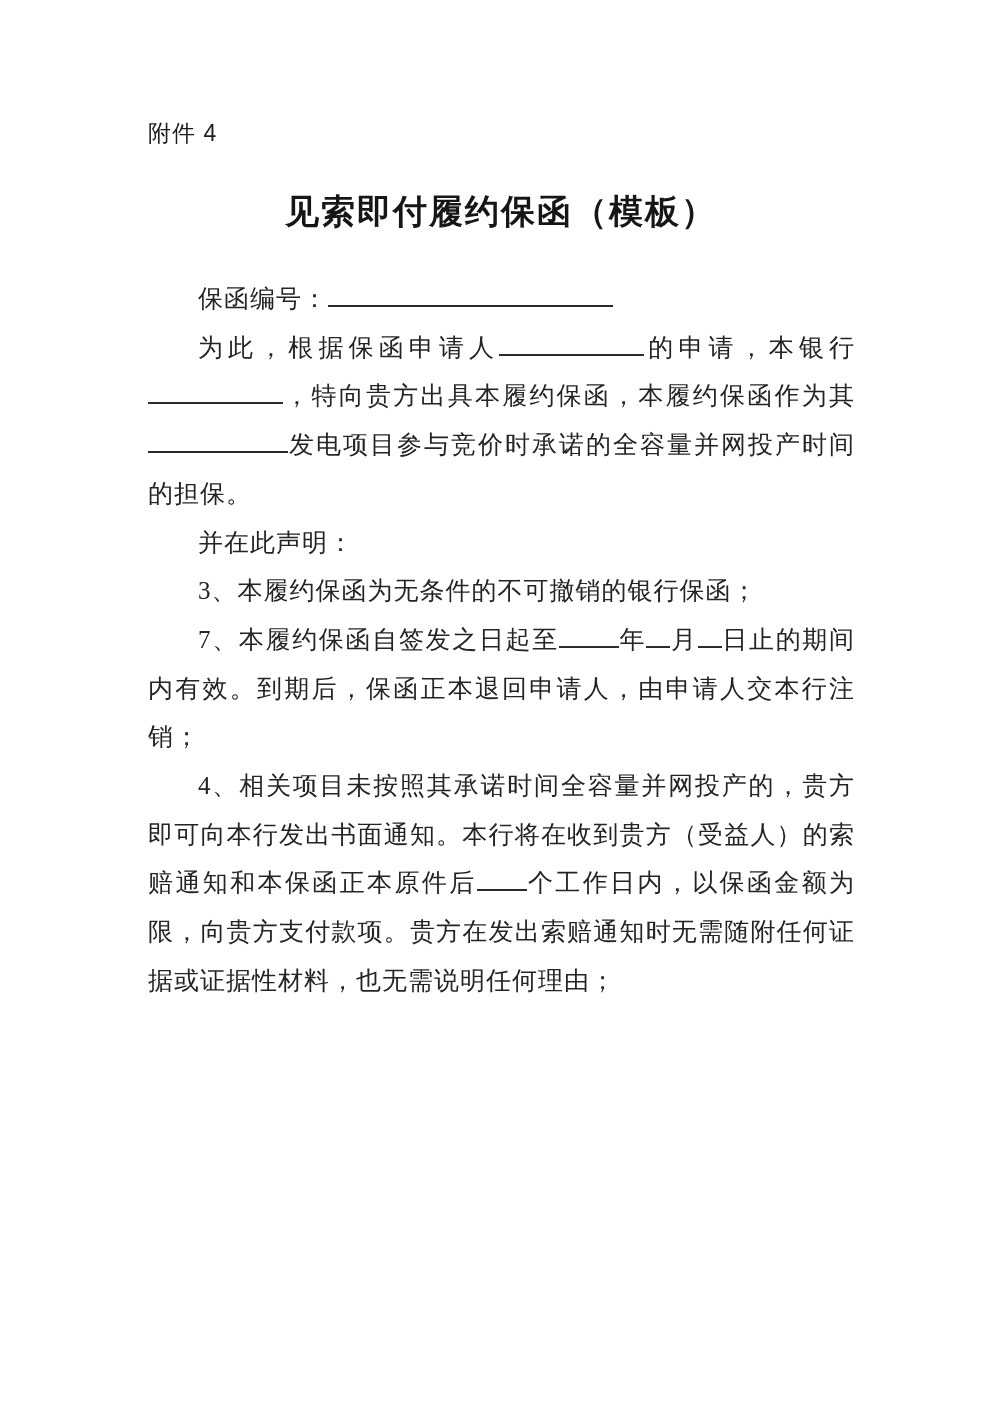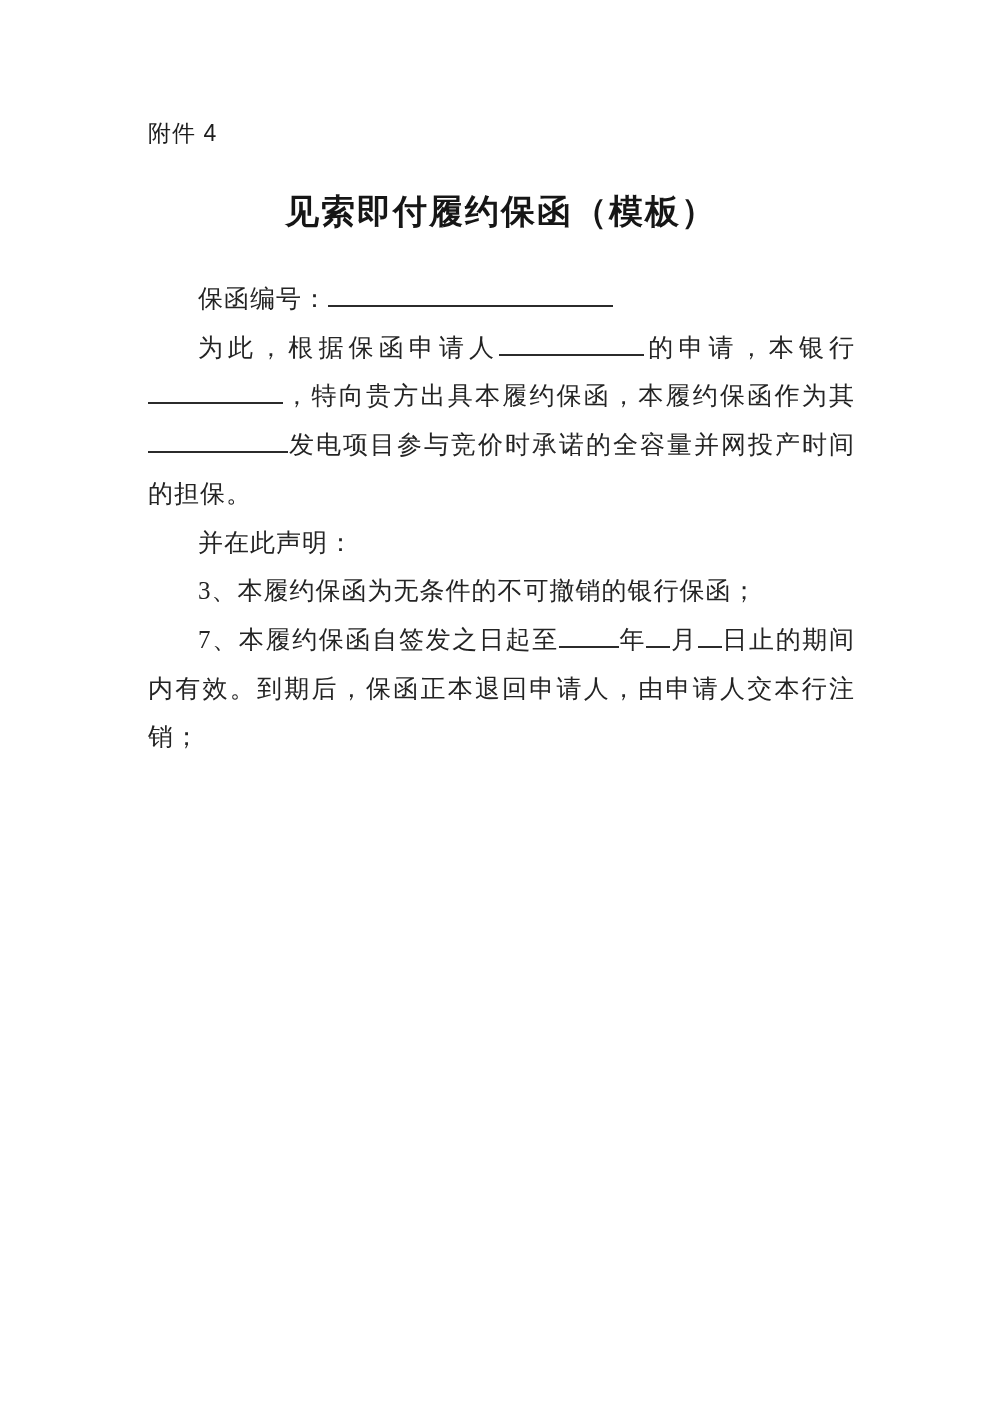--- a/index.html
+++ b/index.html
@@ -60,14 +60,15 @@
 
   <h1 class="doc-title">见索即付履约保函（模板）</h1>
 
   <div class="doc-body">
 
   <p class="para"><span>保函编号：</span><span class="blank" style="width: 285px; border-bottom-color: rgb(43, 43, 43);"></span></p>
       <p class="para"><span>为此，根据保函申请人</span><span class="blank" style="width: 145px; border-bottom-color: rgb(43, 43, 43);"></span><span>的申请，本银行</span><span class="blank" style="width: 135px; border-bottom-color: rgb(43, 43, 43);"></span><span>，特向贵方出具本履约保函，本履约保函作为其</span><span class="blank" style="width: 140px; border-bottom-color: rgb(43, 43, 43);"></span><span>发电项目参与竞价时承诺的全容量并网投产时间的担保。</span></p>
       <p class="para"><span>并在此声明：</span></p>
       <p class="para"><span>3、本履约保函为无条件的不可撤销的银行保函；</span></p>
       <p class="para"><span>7、本履约保函自签发之日起至</span><span class="blank" style="width: 60px; border-bottom-color: rgb(43, 43, 43);"></span><span>年</span><span class="blank" style="width: 24px; border-bottom-color: rgb(43, 43, 43);"></span><span>月</span><span class="blank" style="width: 24px; border-bottom-color: rgb(43, 43, 43);"></span><span>日止的期间内有效。到期后，保函正本退回申请人，由申请人交本行注销；</span></p>
+      <p class="para"><span>4、相关项目未按照其承诺时间全容量并网投产的，贵方即可向本行发出书面通知。本行将在收到贵方（受益人）的索赔通知和本保函正本原件后</span><span class="blank" style="width: 50px; border-bottom-color: rgb(43, 43, 43);"></span><span>个工作日内，以保函金额为限，向贵方支付款项。贵方在发出索赔通知时无需随附任何证据或证据性材料，也无需说明任何理由；</span></p>
     </div>
 </div>
 
 </body></html>

